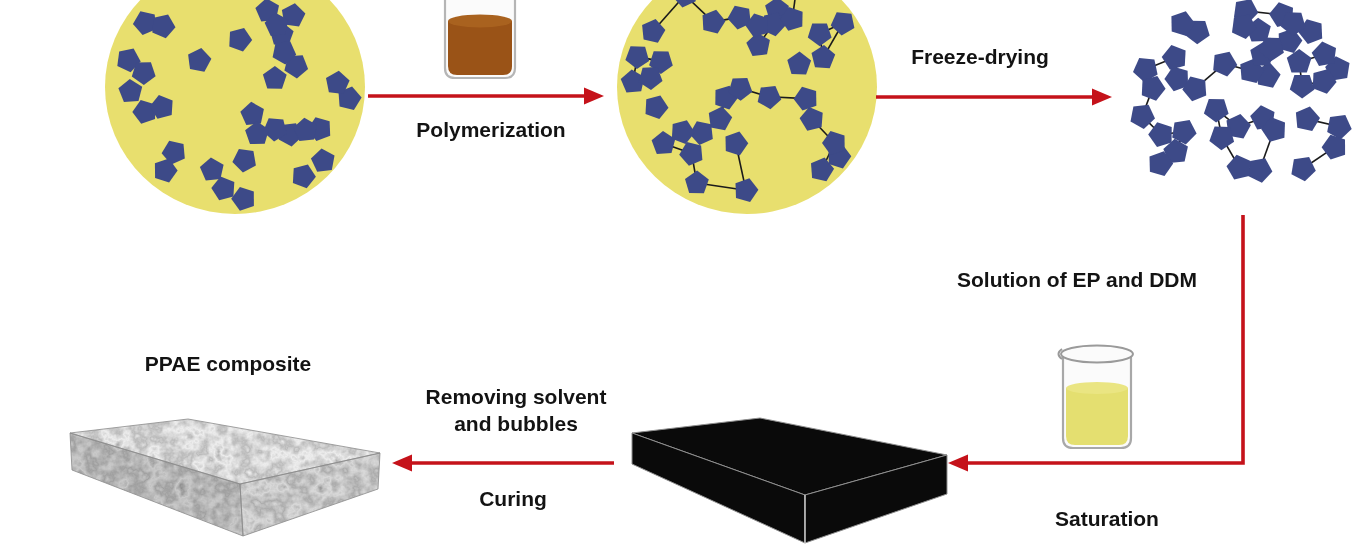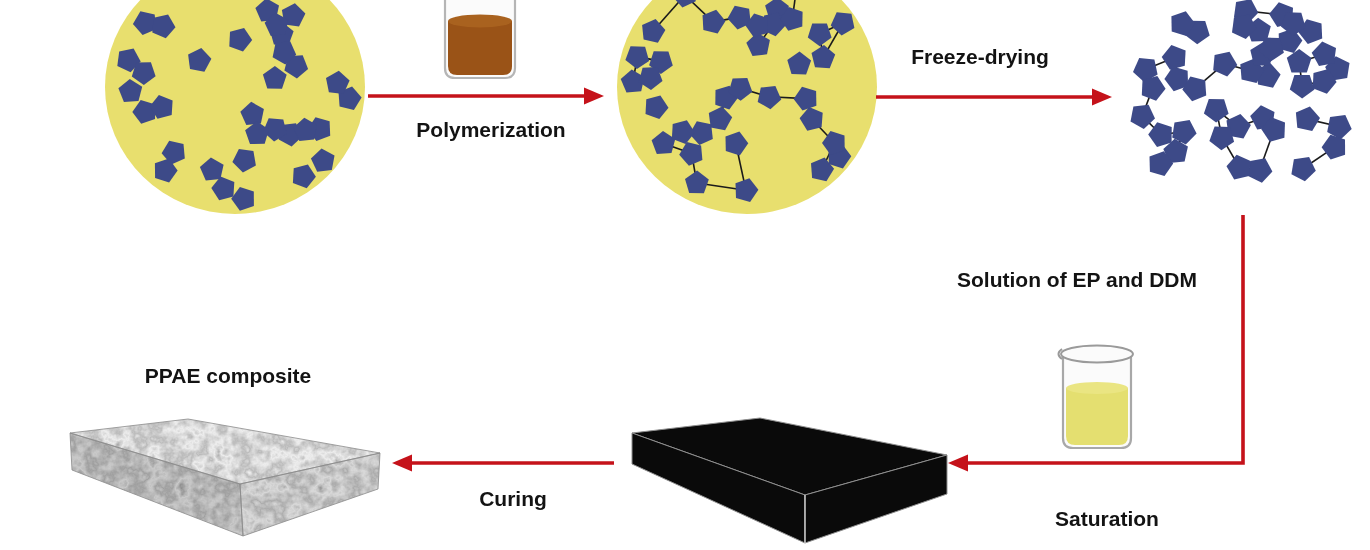--- a/index.html
+++ b/index.html
@@ -471,16 +471,18 @@
       <line x1="614" y1="463" x2="410" y2="463" stroke-width="3.6" stroke="#c5121a"></line>
       <polygon points="392,463 412,454.5 412,471.5" fill="#c5121a"></polygon>
     </g>
   </svg>
 
   <div class="label" style="left:474px;top:116px;margin-left:17px;">Polymerization</div>
   <div class="label" style="left:1077px;top:266px;">Solution of EP and DDM</div>
   <div class="label" style="left:980px;top:43px;">Freeze-drying</div>
   <div class="label" style="left:1107px;top:505px;">Saturation</div>
   <div class="label" style="left:516px;top:383px;">
+    <div>Removing solvent</div>
+    <div>and bubbles</div>
   </div>
   <div class="label" style="left:513px;top:485px;">Curing</div>
-  <div class="label" style="left:228px;top:362px;">PPAE composite</div>
+  <div class="label" style="left:228px;top:350px;">PPAE composite</div>
 </div>
 
 </body></html>

